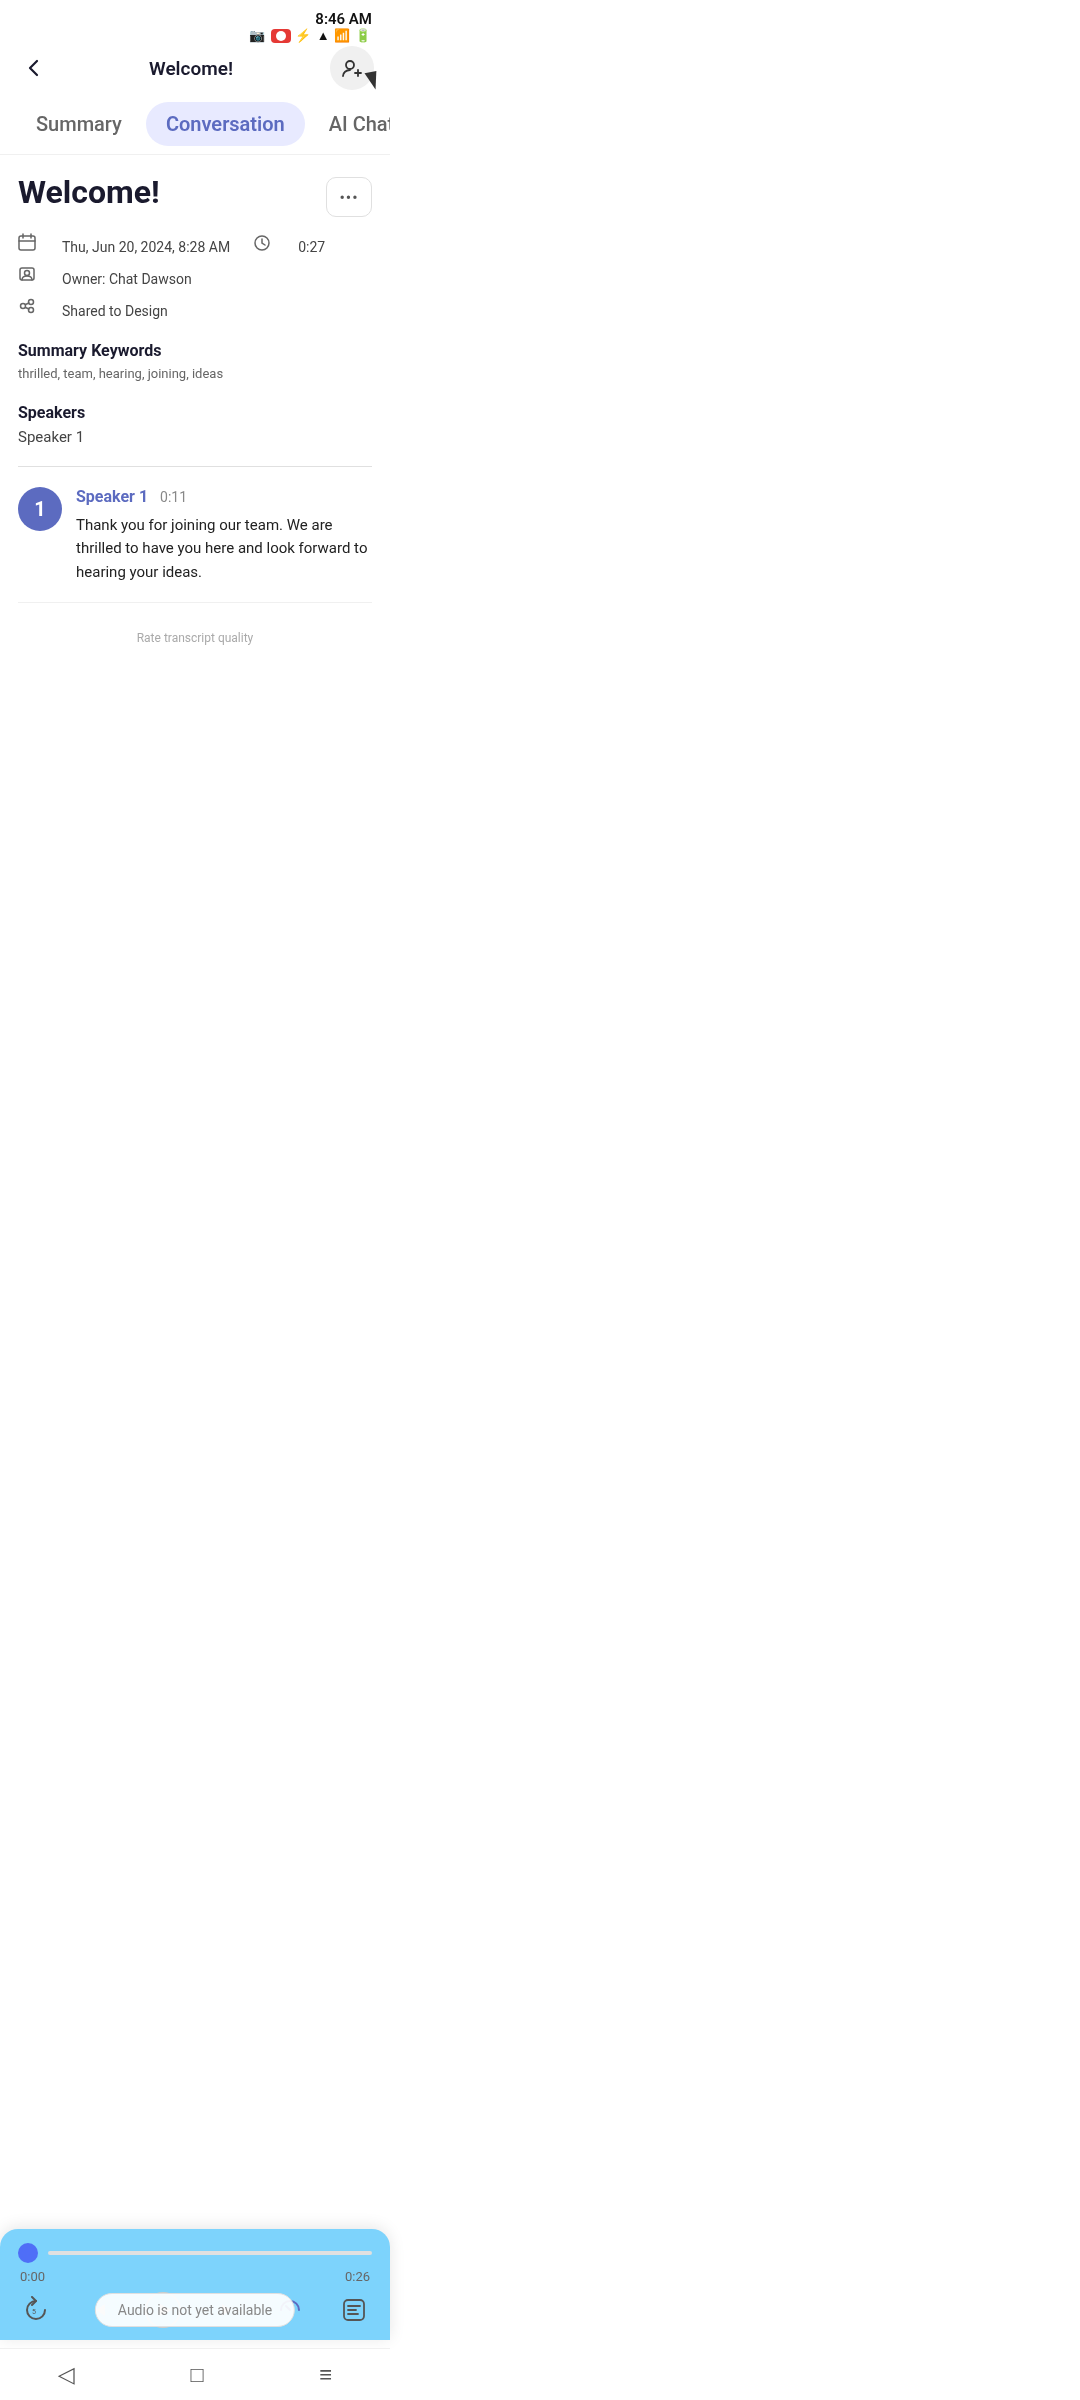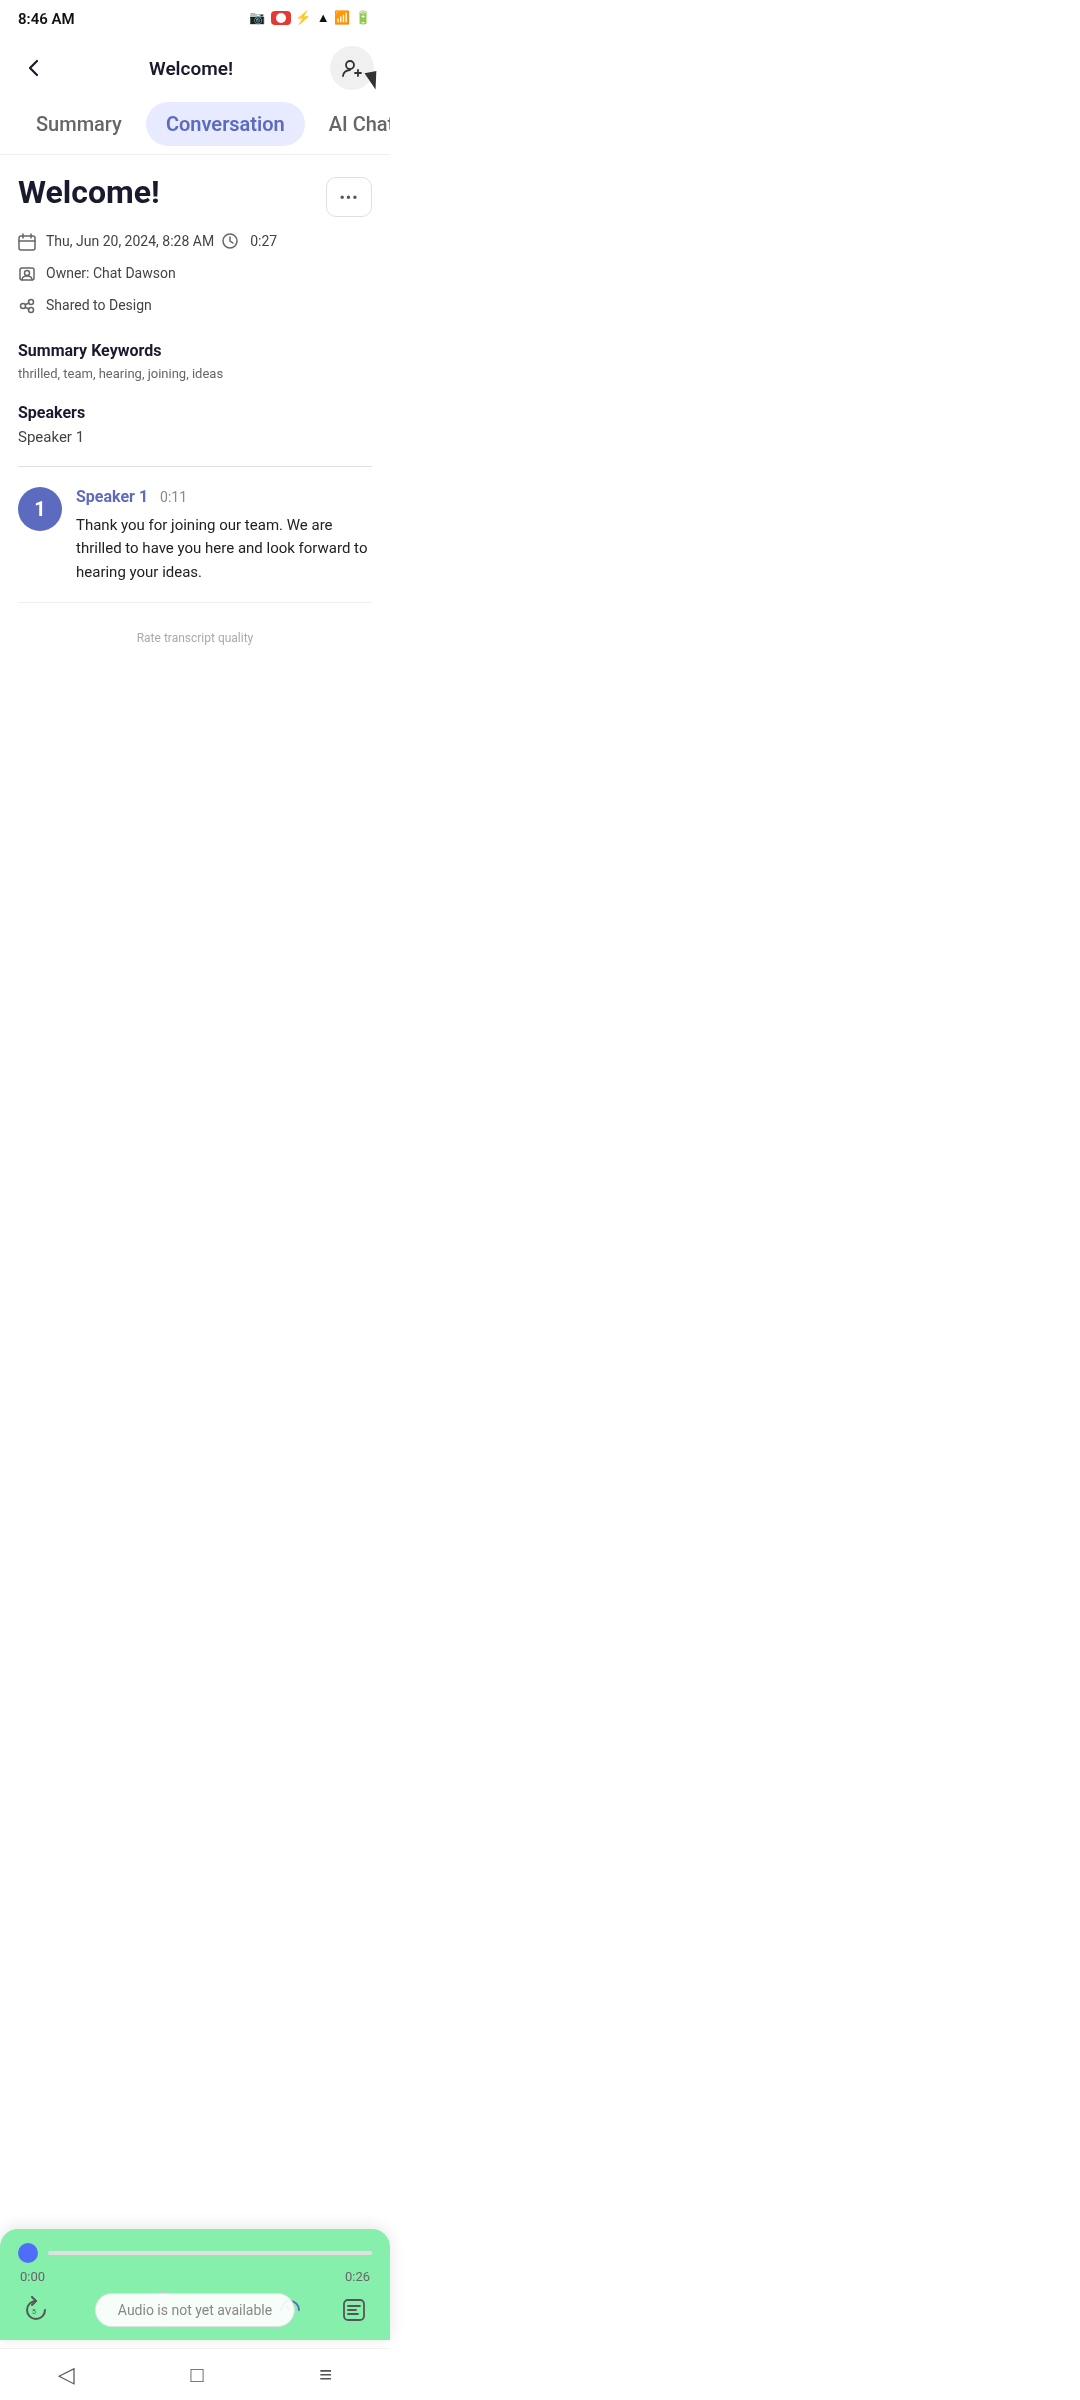--- a/index.html
+++ b/index.html
@@ -10,23 +10,24 @@
       background: #ffffff;
       font-family: -apple-system, BlinkMacSystemFont, 'Segoe UI', Roboto, sans-serif;
       position: relative;
       overflow-x: hidden;
     }
 
     
     .status-bar {
       display: flex;
       justify-content: space-between;
-      align-items: flex-start;
+      align-items: flex-end;
       padding: 10px 18px 6px 18px;
       height: 42px;
+      flex-direction: column;
     }
     .status-time {
       font-size: 15px;
       font-weight: 600;
       color: #111;
     }
     .status-icons {
       display: flex;
       align-items: center;
       gap: 5px;
@@ -140,22 +141,22 @@
       font-size: 16px;
       color: #555;
       letter-spacing: 1px;
       background: #fff;
       margin-top: 4px;
     }
 
     
     .meta-row {
       display: flex;
-      align-items: flex-start;
-      gap: 8px;
+      align-items: flex-end;
+      gap: 24px;
       margin-bottom: 10px;
       color: #444;
       font-size: 14px;
     }
     .meta-icon {
       font-size: 16px;
       color: #666;
       width: 20px;
     }
 
@@ -232,21 +233,21 @@
       border-top: 1px solid #f0f0f0;
     }
 
     
     .audio-player {
       position: fixed;
       bottom: 60px;
       left: 0;
       right: 0;
       width: 390px;
-      background: #86efac;
+      background: #7dd3fc;
       border-radius: 18px 18px 0 0;
       box-shadow: 0 -2px 16px rgba(0,0,0,0.10);
       padding: 14px 18px 12px 18px;
     }
     .progress-row {
       display: flex;
       align-items: center;
       gap: 10px;
       margin-bottom: 6px;
     }

